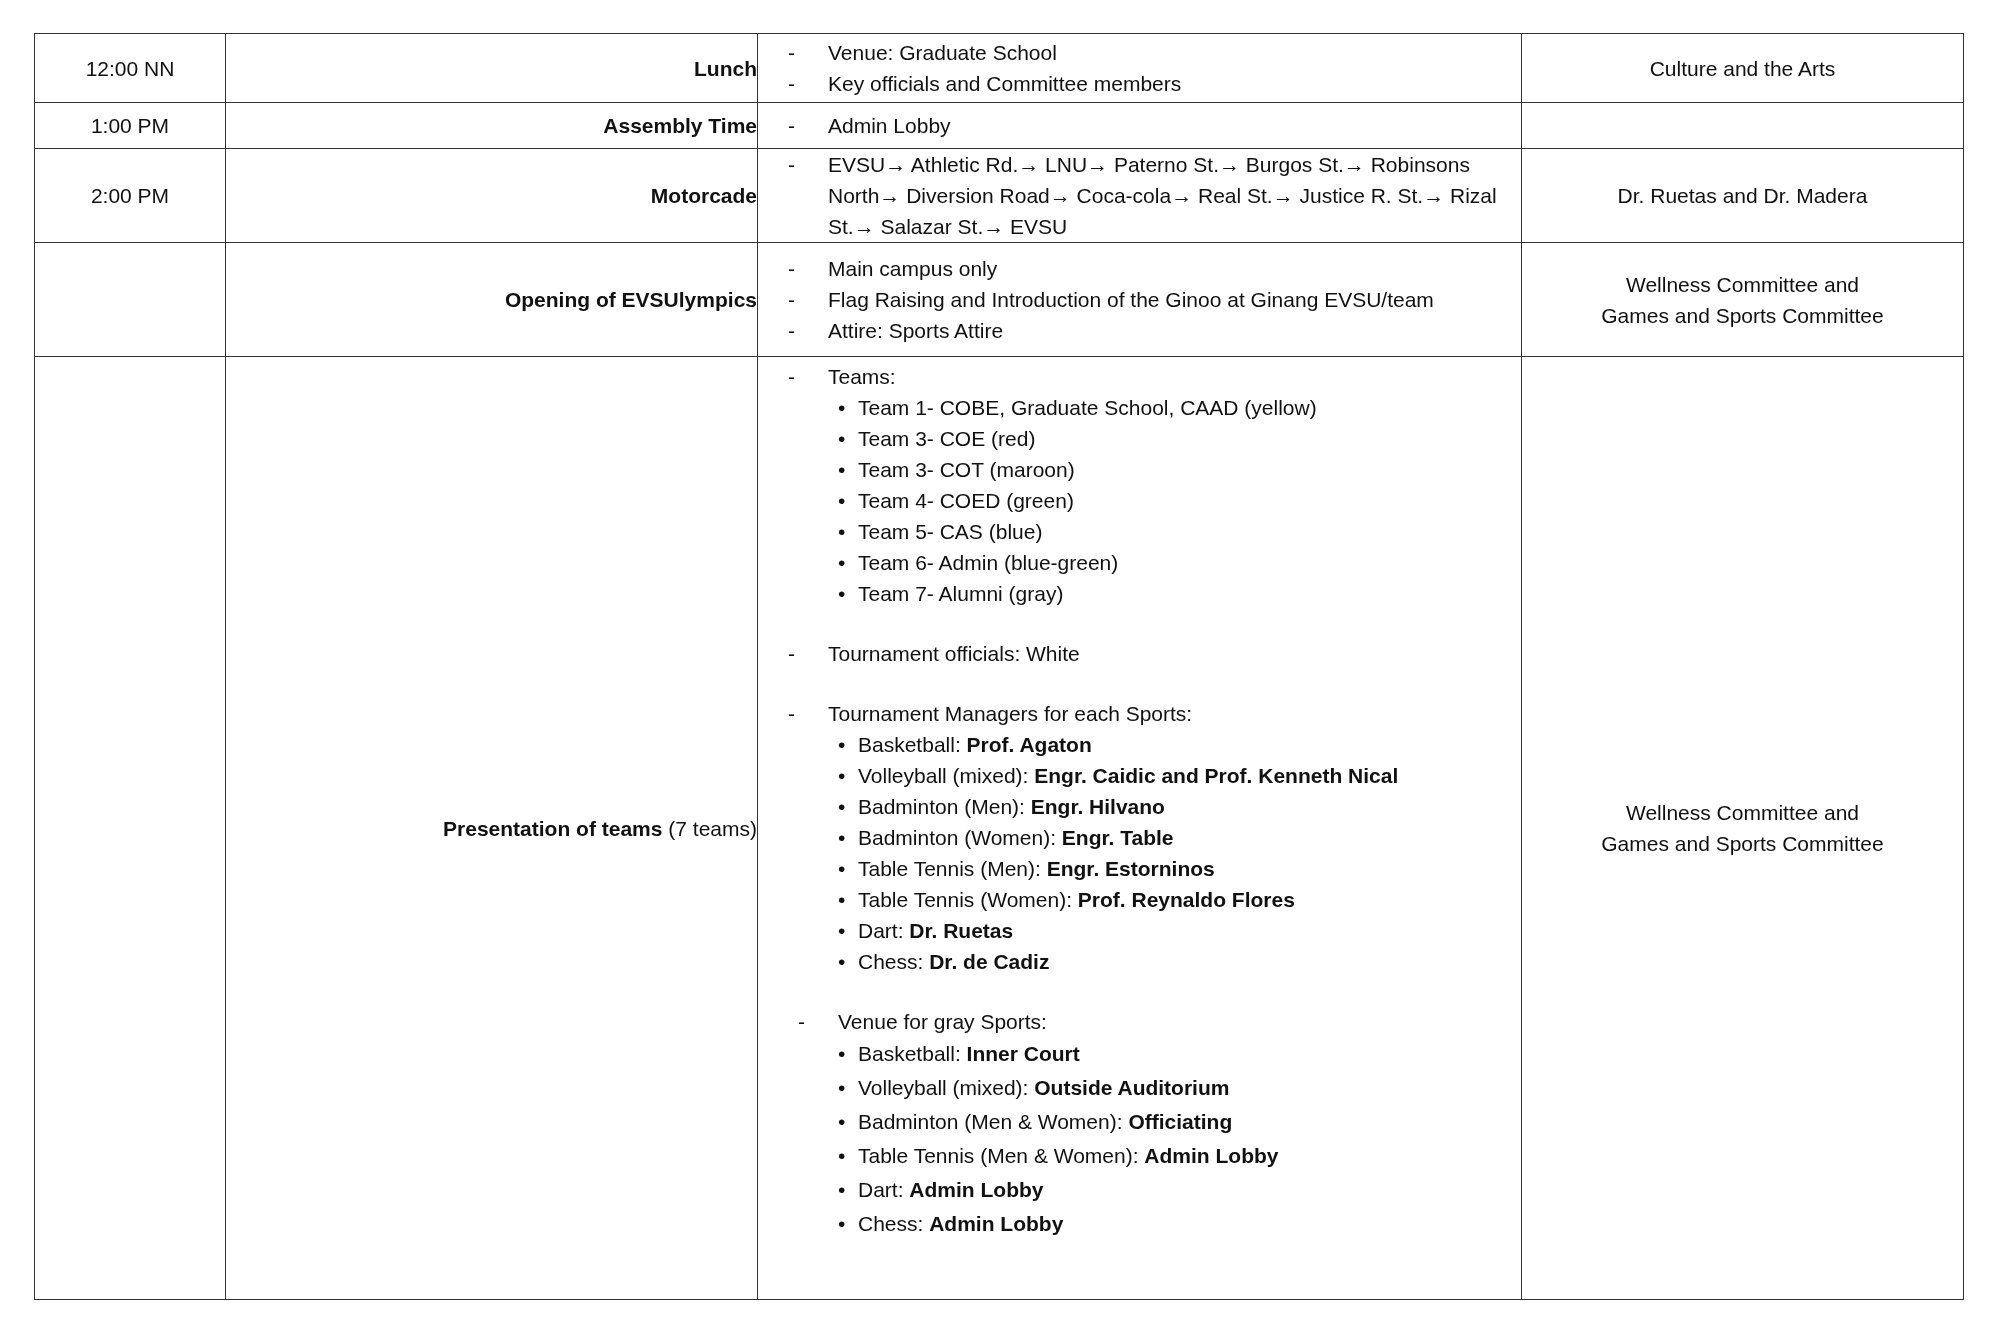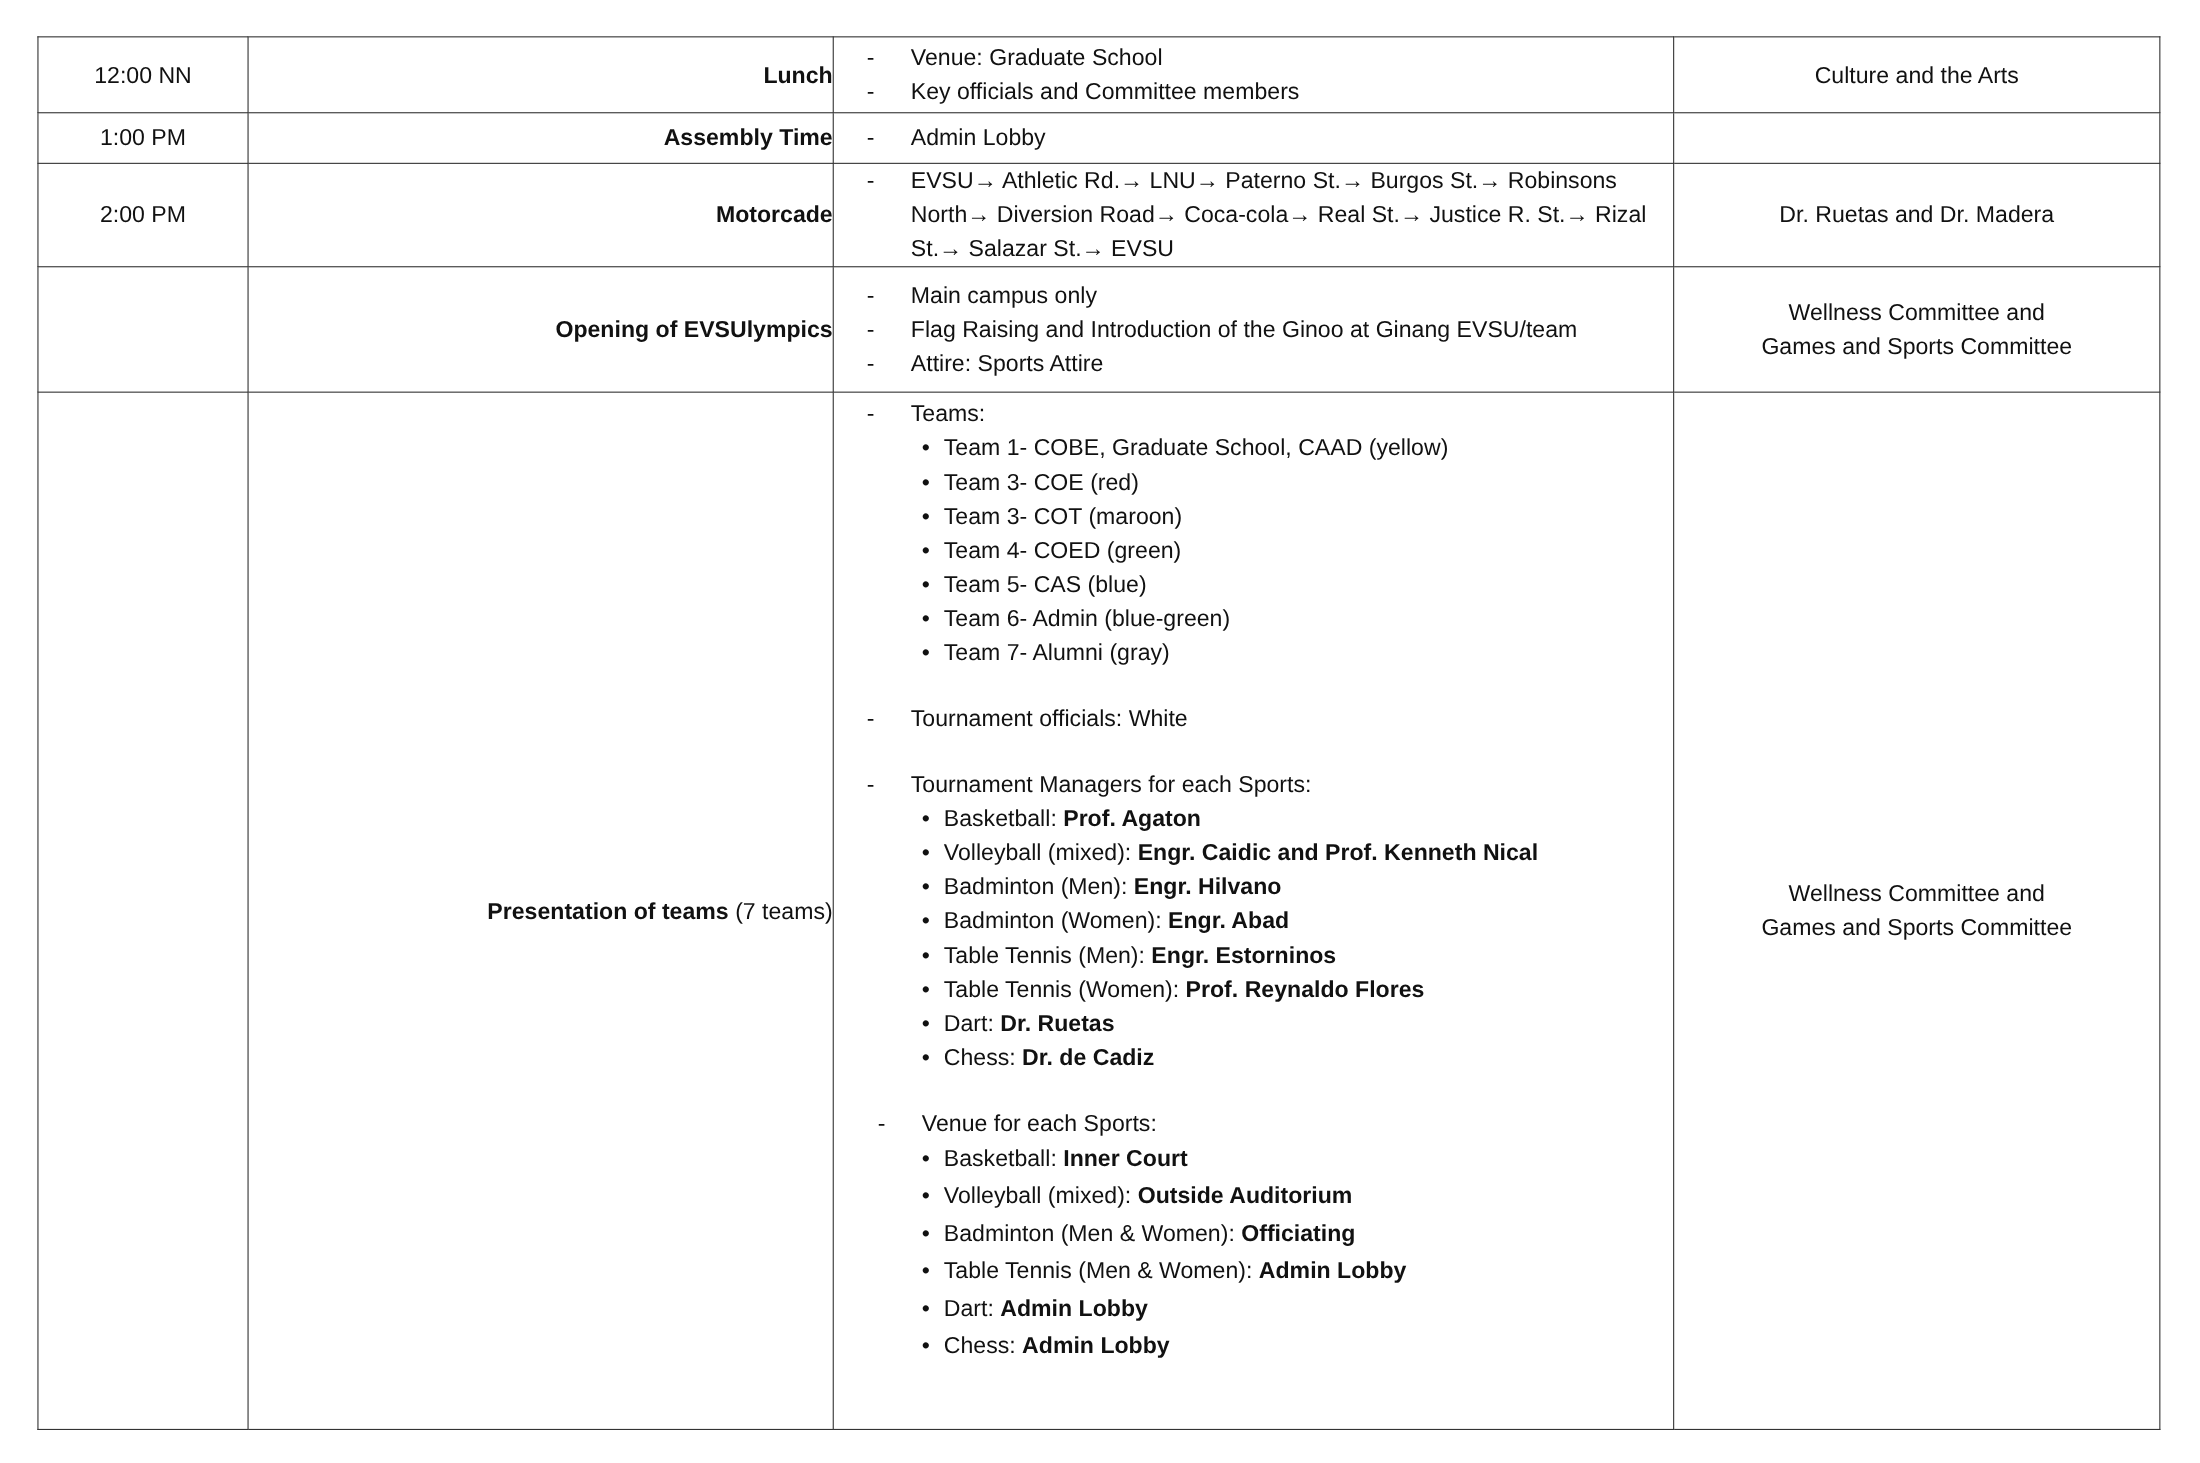--- a/index.html
+++ b/index.html
@@ -134,30 +134,30 @@
             <span class="dash">-</span>
             <span>Tournament officials: White</span>
           </li>
           <li class="gap" style="margin-top:29px;">
             <span class="dash">-</span>
             <span>Tournament Managers for each Sports:</span>
             <ul class="bl">
               <li><span class="bullet">•</span><span>Basketball: </span><b>Prof. Agaton</b></li>
               <li><span class="bullet">•</span><span>Volleyball (mixed): </span><b>Engr. Caidic and Prof. Kenneth Nical</b></li>
               <li><span class="bullet">•</span><span>Badminton (Men): </span><b>Engr. Hilvano</b></li>
-              <li><span class="bullet">•</span><span>Badminton (Women): </span><b>Engr. Abad</b></li>
+              <li><span class="bullet">•</span><span>Badminton (Women): </span><b>Engr. Table</b></li>
               <li><span class="bullet">•</span><span>Table Tennis (Men): </span><b>Engr. Estorninos</b></li>
               <li><span class="bullet">•</span><span>Table Tennis (Women): </span><b>Prof. Reynaldo Flores</b></li>
               <li><span class="bullet">•</span><span>Dart: </span><b>Dr. Ruetas</b></li>
               <li><span class="bullet">•</span><span>Chess: </span><b>Dr. de Cadiz</b></li>
             </ul>
           </li>
           <li class="gap indent" style="margin-top:29px;">
             <span class="dash">-</span>
-            <span>Venue for each Sports:</span>
+            <span>Venue for gray Sports:</span>
             <ul class="bl venue" style="margin-left:-10px;">
               <li><span class="bullet">•</span><span>Basketball: </span><b>Inner Court</b></li>
               <li><span class="bullet">•</span><span>Volleyball (mixed): </span><b>Outside Auditorium</b></li>
               <li><span class="bullet">•</span><span>Badminton (Men &amp; Women): </span><b>Officiating</b></li>
               <li><span class="bullet">•</span><span>Table Tennis (Men &amp; Women): </span><b>Admin Lobby</b></li>
               <li><span class="bullet">•</span><span>Dart: </span><b>Admin Lobby</b></li>
               <li><span class="bullet">•</span><span>Chess: </span><b>Admin Lobby</b></li>
             </ul>
           </li>
         </ul>

